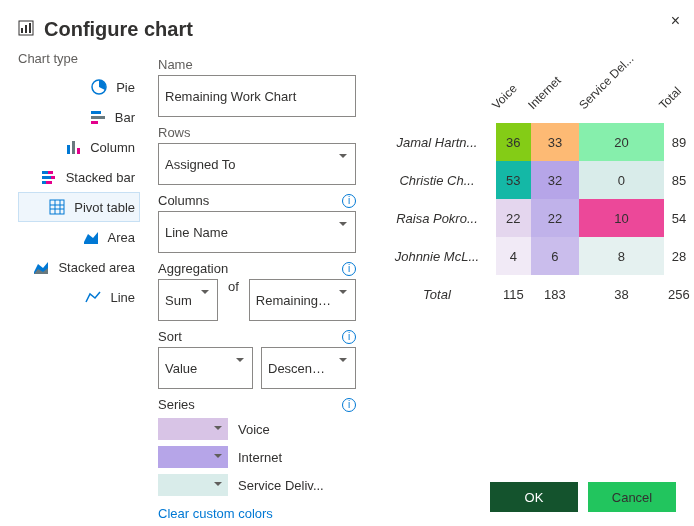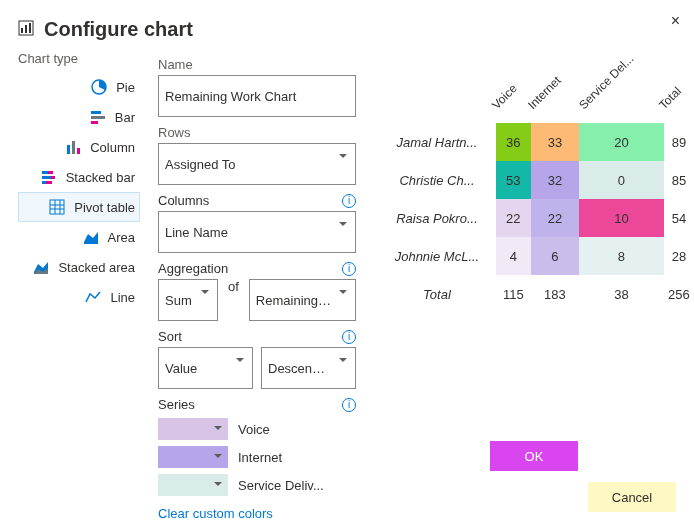--- a/index.html
+++ b/index.html
@@ -26,22 +26,22 @@
   .swatch { width: 70px; height: 22px; position: relative; cursor: pointer; }
   .swatch::after { content: ""; position: absolute; right: 6px; top: 8px; border: 4px solid transparent; border-top-color: #605e5c; }
   .clear-link { color: #0078d4; margin-top: 10px; cursor: pointer; }
   .col-preview { flex: 1; padding-left: 30px; padding-top: 36px; }
   table.pivot { border-collapse: collapse; width: 100%; }
   table.pivot th, table.pivot td { text-align: center; height: 38px; font-weight: 400; }
   table.pivot th.diag span { display: inline-block; transform: rotate(-45deg); transform-origin: left bottom; font-size: 12px; white-space: nowrap; }
   table.pivot td.rowhdr { text-align: center; padding-right: 8px; font-style: italic; }
   .btns { position: absolute; right: 18px; bottom: 14px; display: flex; gap: 10px; }
   .btn { width: 88px; height: 30px; display: flex; align-items: center; justify-content: center; cursor: pointer; }
-  .btn.primary { background: #d946ef; color: #fff; }
-  .btn.secondary { background: #fef9c3; margin-top: 41px; }
+  .btn.primary { background: #14532d; color: #fff; }
+  .btn.secondary { background: #22c55e; }
   .ellipsis { white-space: nowrap; overflow: hidden; text-overflow: ellipsis; max-width: 80px; }
 </style>
 </head>
 <body>
 
 <div class="hdr">
   <span class="ic">
     <svg width="16" height="16" viewBox="0 0 16 16">
         <rect x="1" y="1" width="14" height="14" fill="none" stroke="#323130"></rect>
         <rect x="3" y="8" width="2" height="5" fill="#323130"></rect>

